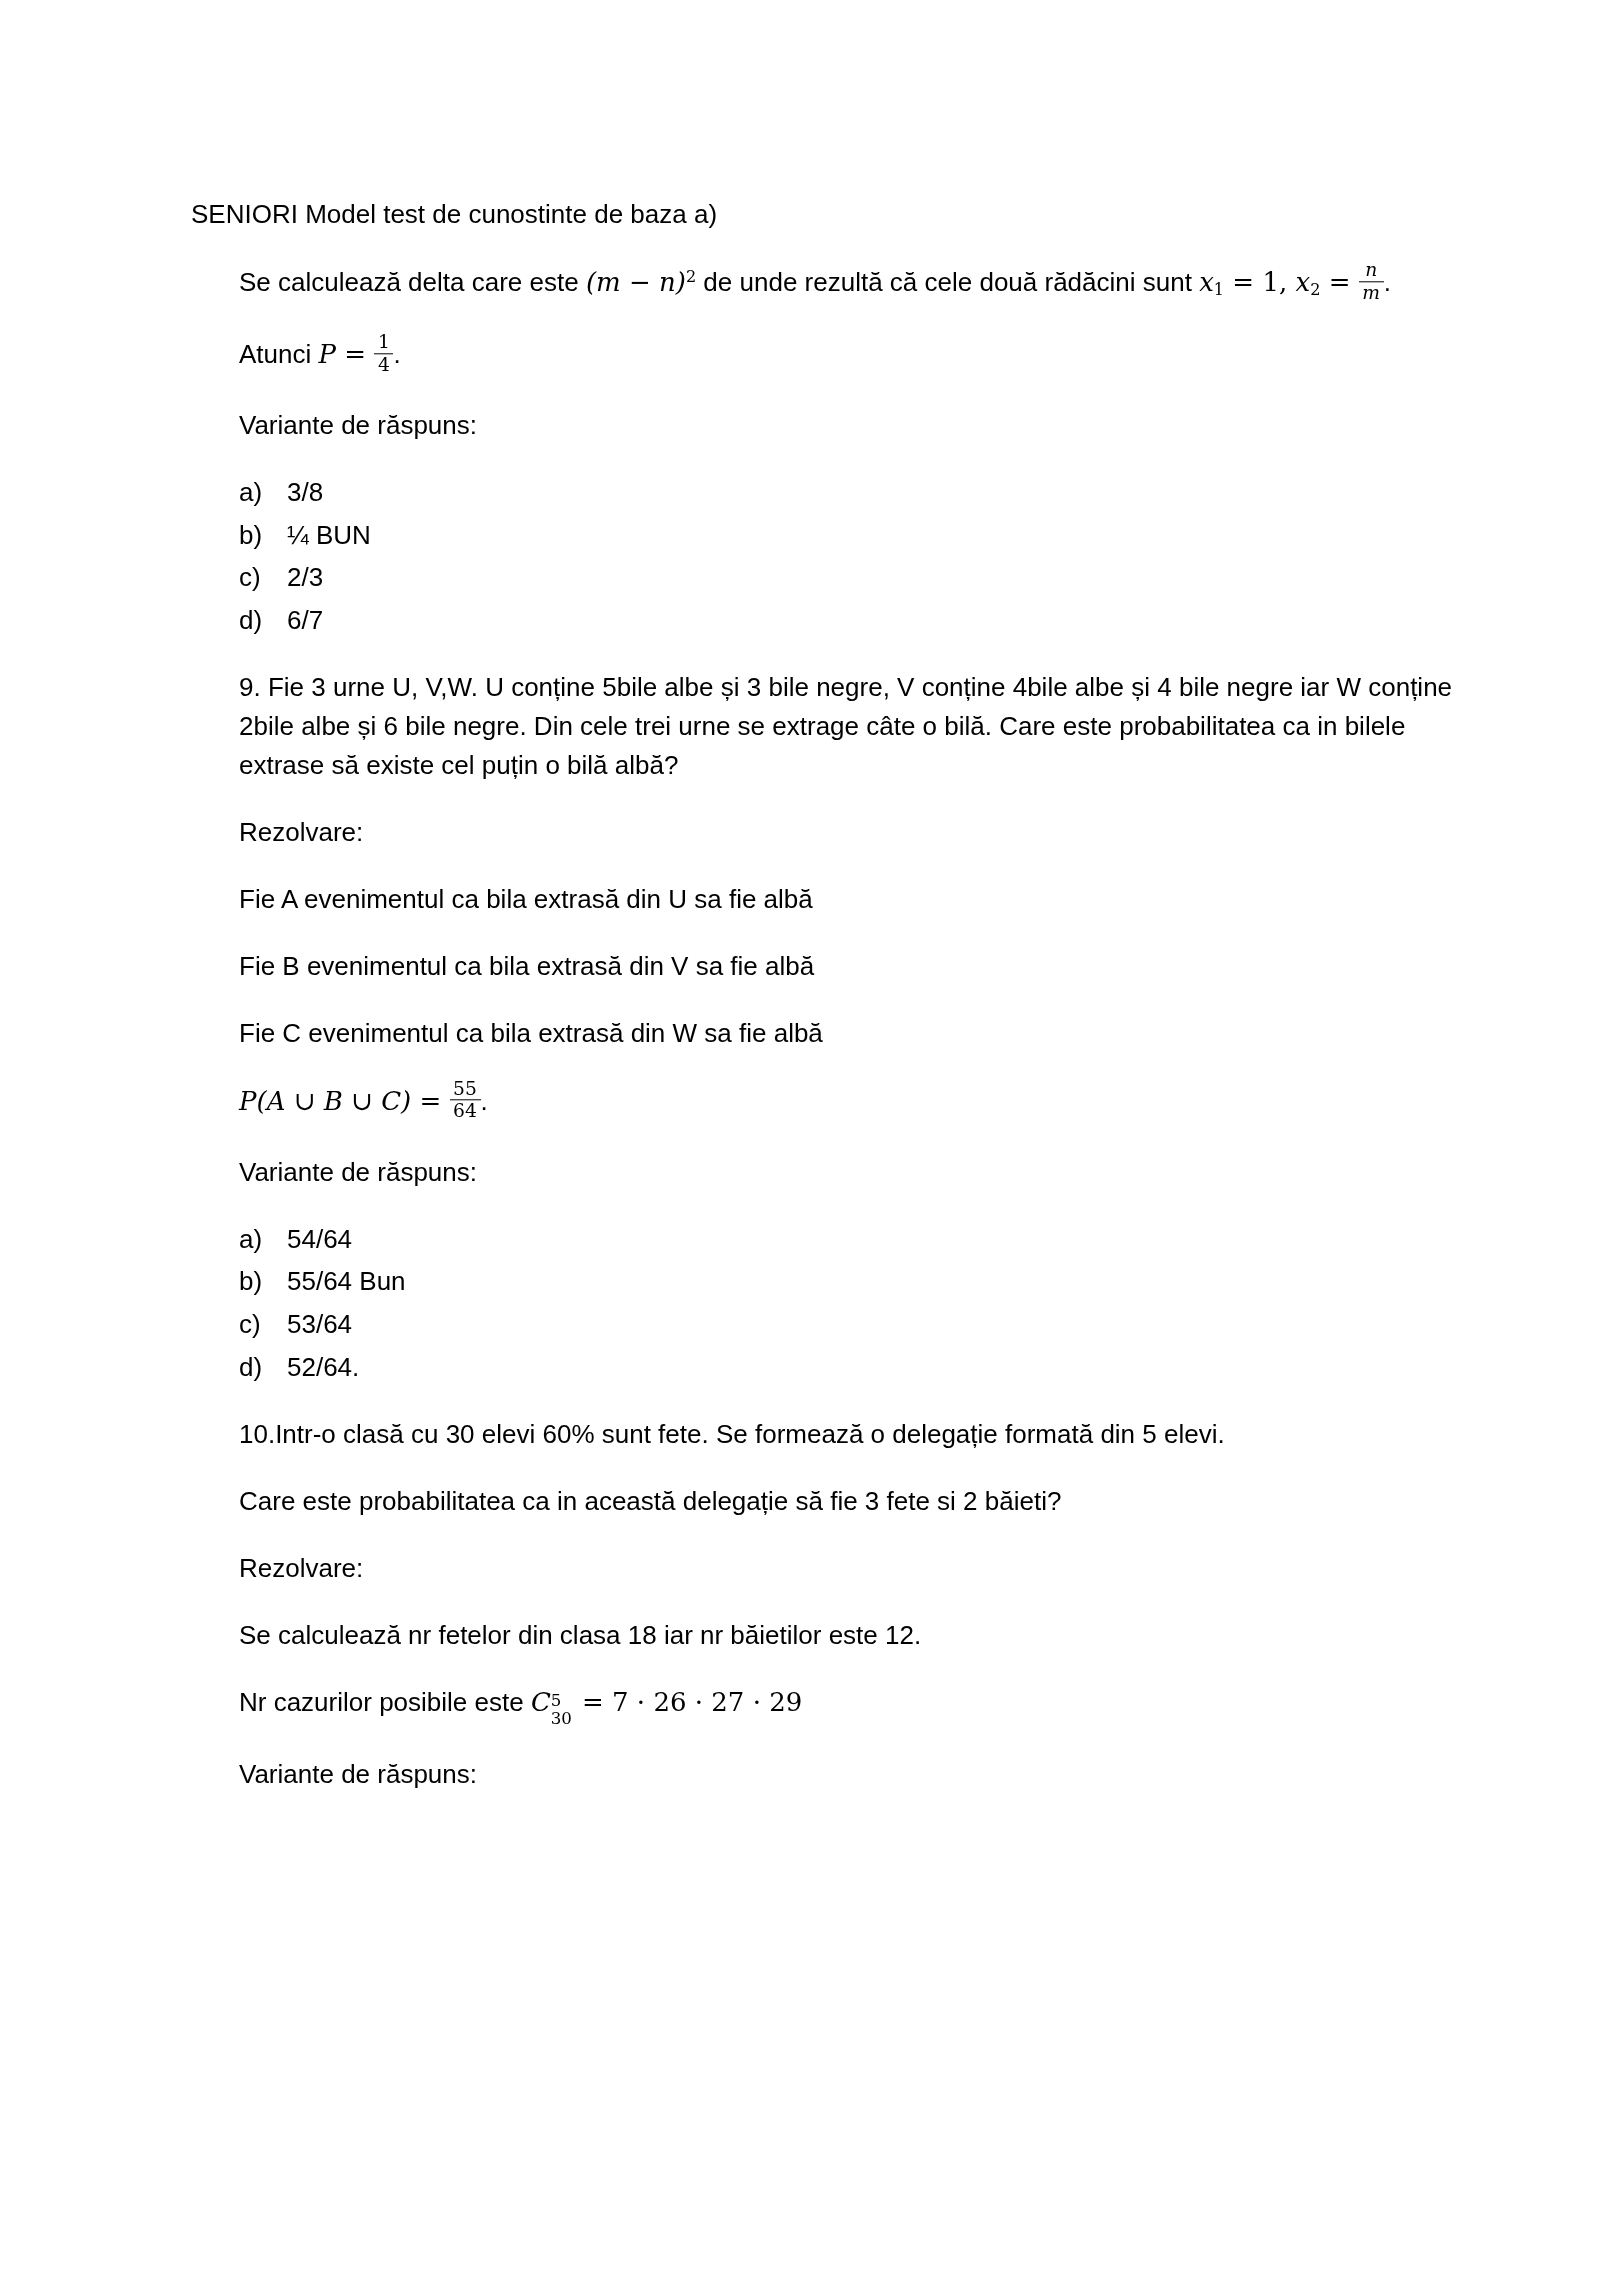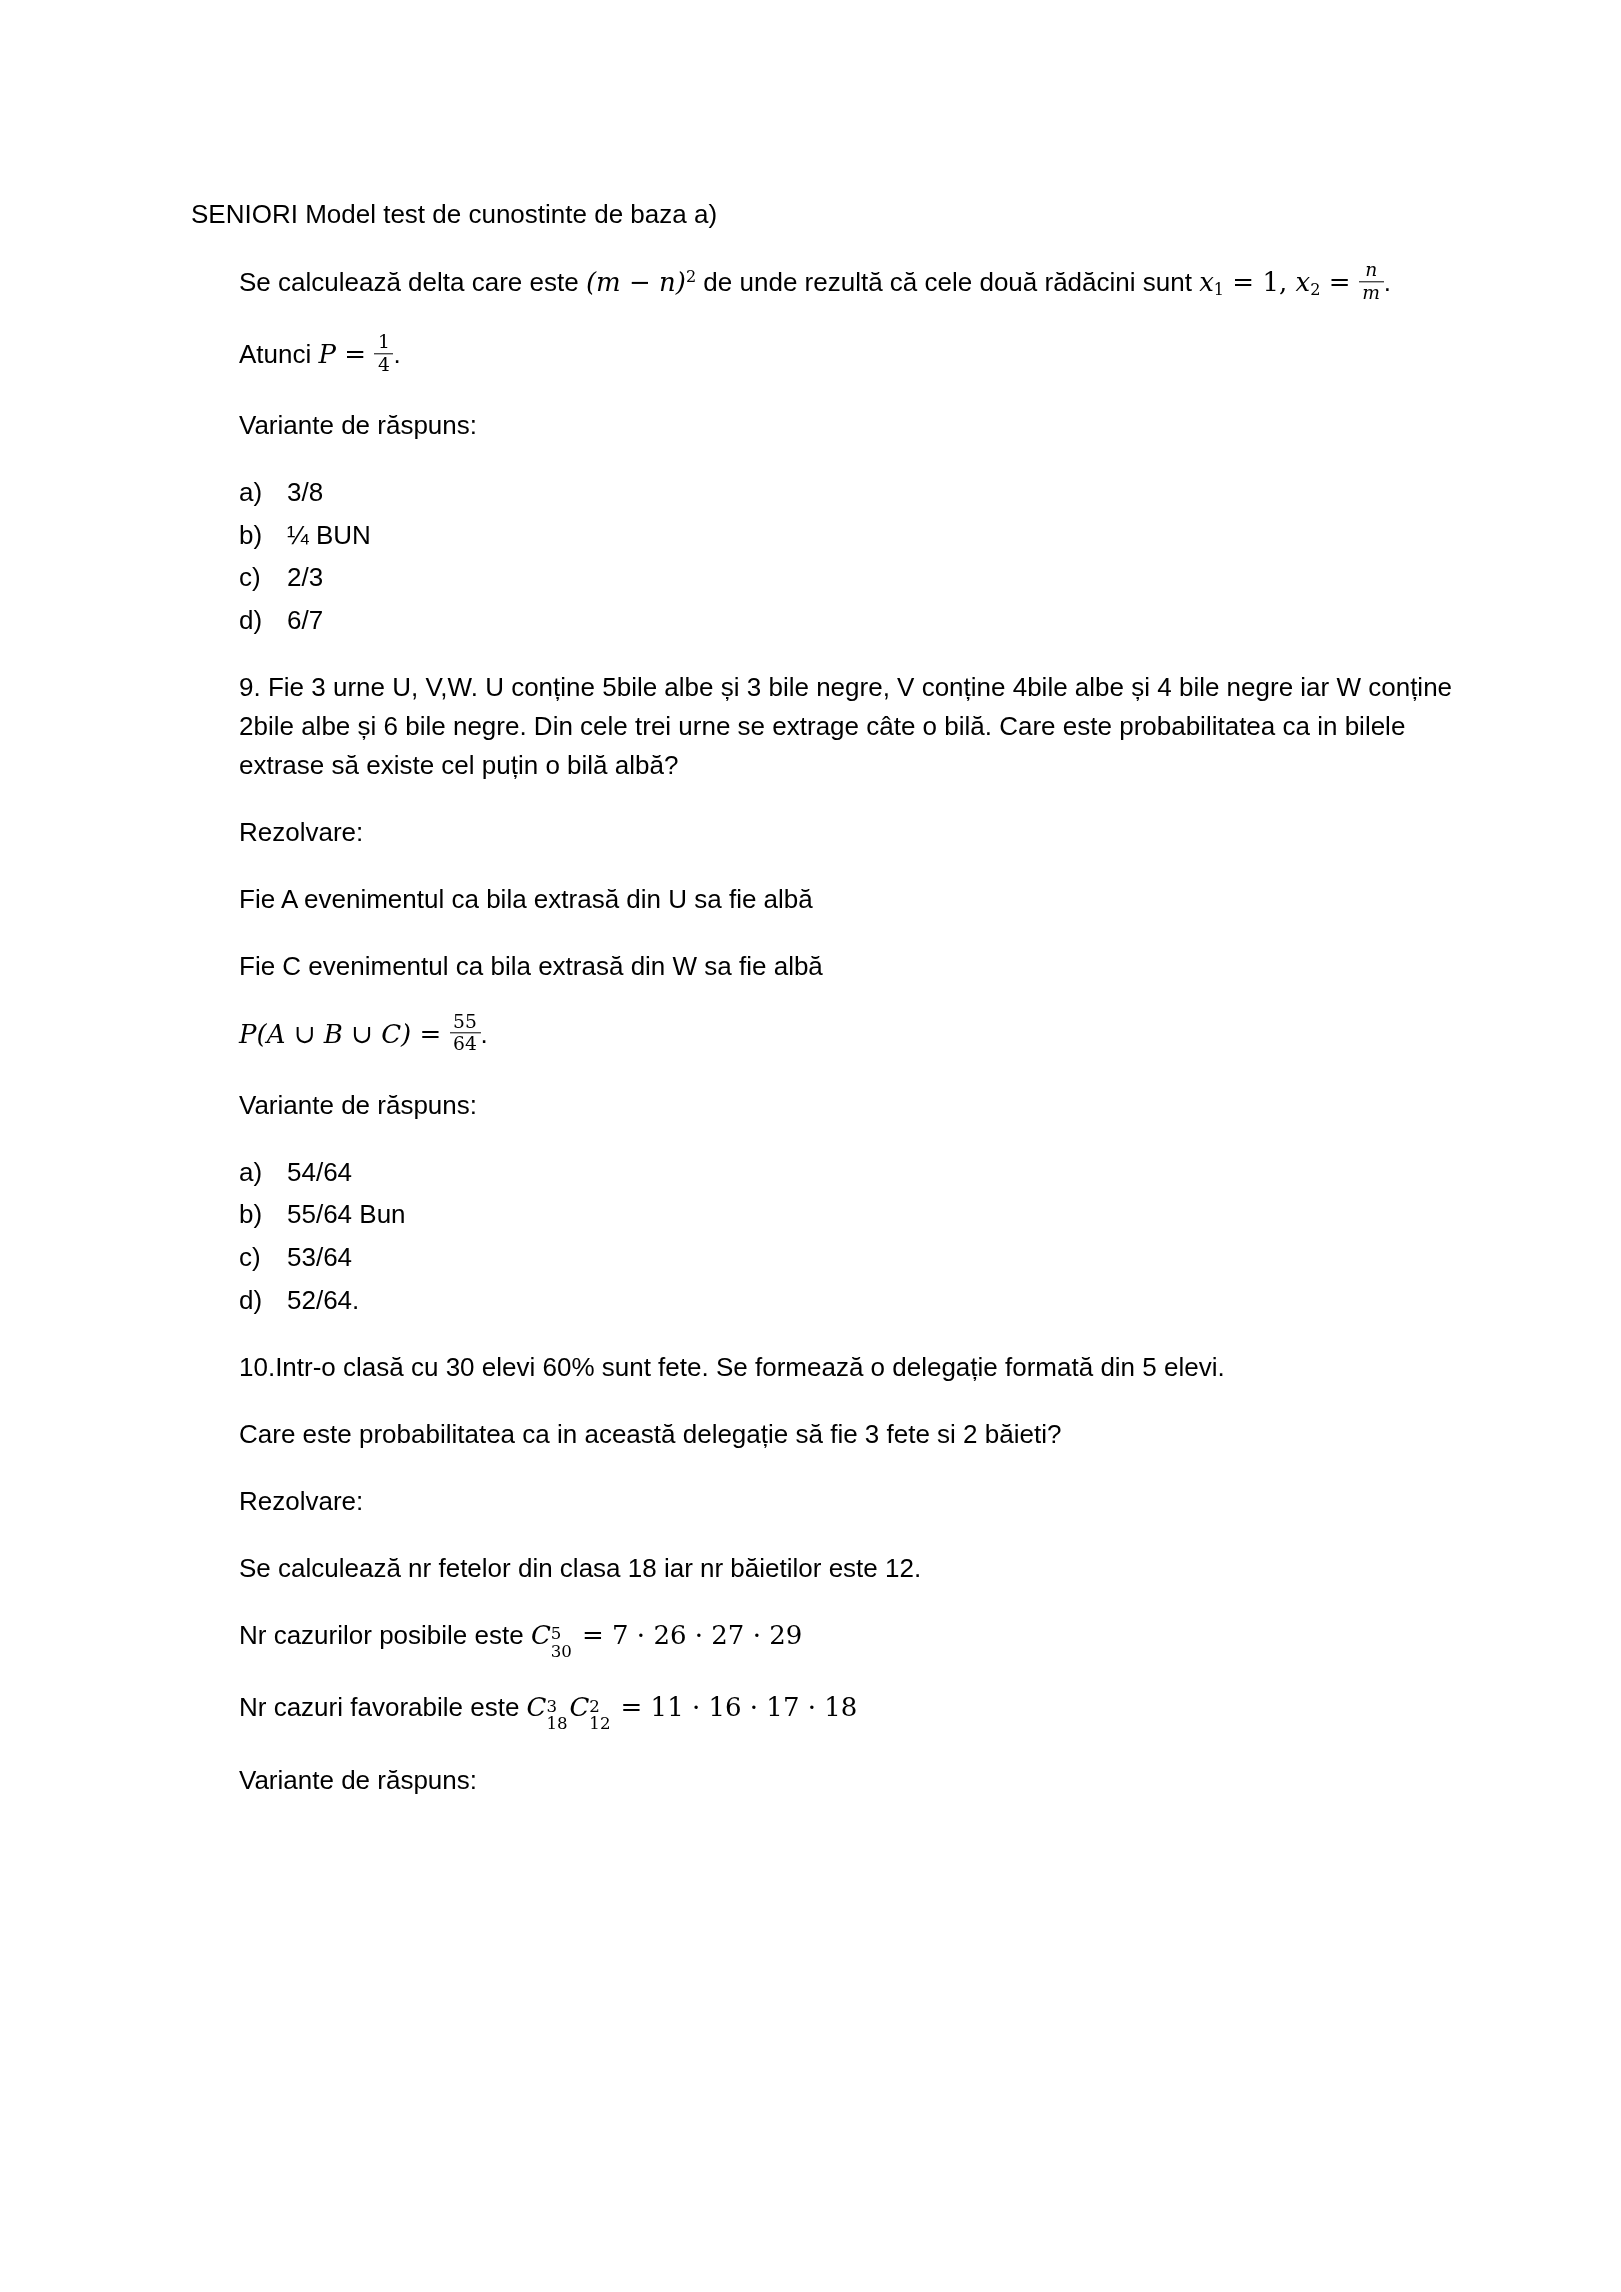--- a/index.html
+++ b/index.html
@@ -64,20 +64,21 @@
         <span class="marker">d)</span>
         <span>6/7</span>
       </div>
   </div>
 
   <p class="para">9. Fie 3 urne U, V,W. U conține 5bile albe și 3 bile negre, V conține 4bile albe și 4 bile negre iar W conține 2bile albe și 6 bile negre. Din cele trei urne se extrage câte o bilă. Care este probabilitatea ca in bilele extrase să existe cel puțin o bilă albă?</p>
 
   <p class="para">Rezolvare:</p>
 
   <p class="para">Fie A evenimentul ca bila extrasă din U sa fie albă</p>
+  <p class="para">Fie B evenimentul ca bila extrasă din V sa fie albă</p>
   <p class="para">Fie C evenimentul ca bila extrasă din W sa fie albă</p>
 
   <p class="para"><span class="mi">P(A ∪ B ∪ C)</span><span class="math"> = </span><span class="frac"><span class="num">55</span><span class="den">64</span></span><span>.</span></p>
 
   <p class="para">Variante de răspuns:</p>
 
   <div class="options">
     <div class="option">
         <span class="marker">a)</span>
         <span>54/64</span>
@@ -99,19 +100,18 @@
   <p class="para">10.Intr-o clasă cu 30 elevi 60% sunt fete. Se formează o delegație formată din 5 elevi.</p>
 
   <p class="para">Care este probabilitatea ca in această delegație să fie 3 fete si 2 băieti?</p>
 
   <p class="para">Rezolvare:</p>
 
   <p class="para">Se calculează nr fetelor din clasa 18 iar nr băietilor este 12.</p>
 
   <p class="para"><span>Nr cazurilor posibile este </span><span class="mi">C</span><span class="math ss"><span class="s">5</span><span class="s">30</span></span><span class="math"> = 7 · 26 · 27 · 29</span></p>
 
-  <p class="para"><span>Nr cazuri favorabile este </span><span class="mi">C</span><span class="math ss"><span class="s">3</span><span class="s">18</span></span><span class="mi">C</span><span class="math ss"><span class="s">2</span><span class="s">12</span></span><span class="math"> = 11 · 16 · 17 · 18</span></p>
 
 
   <p class="para">Variante de răspuns:</p>
 
 </div>
 
 
 </body></html>

